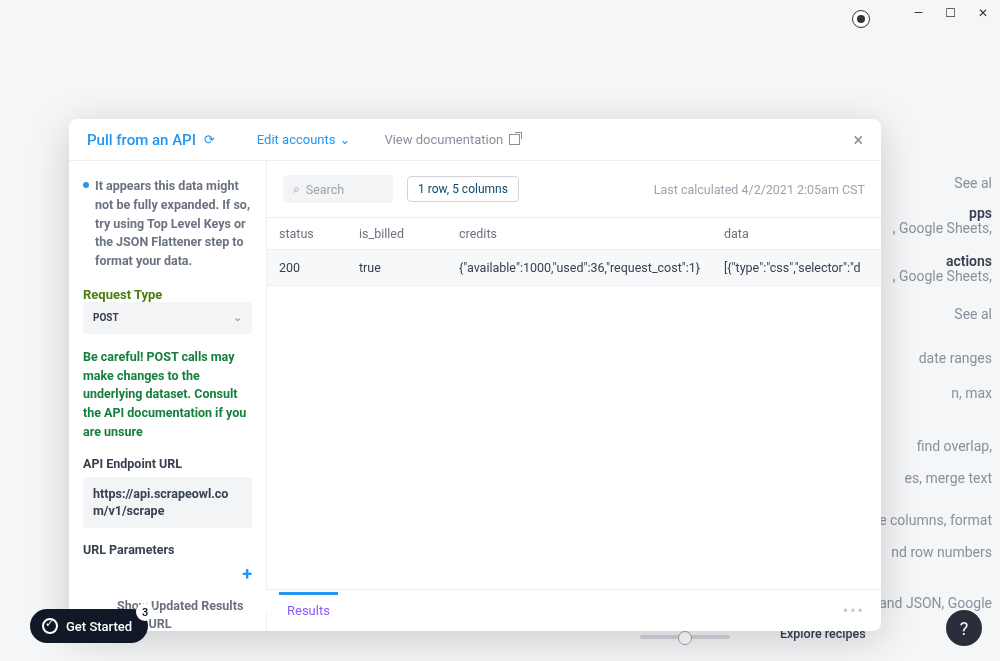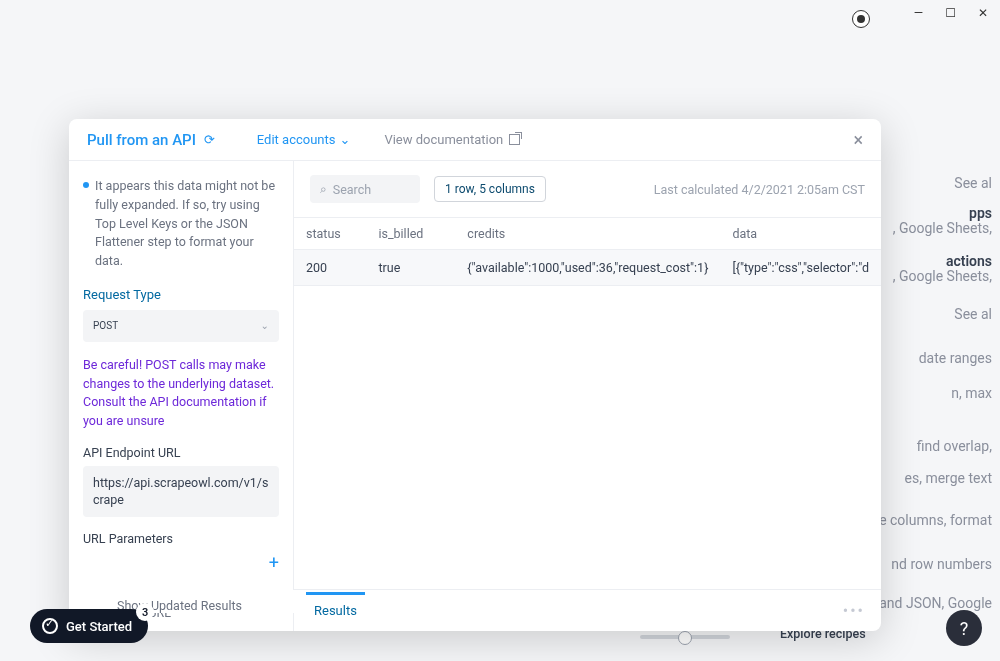--- a/index.html
+++ b/index.html
@@ -52,26 +52,26 @@
 .refresh-ico { color:#2196f3; font-size:13px;}
 .edit-acc { color:#2196f3; font-size:13px; display:flex; align-items:center; gap:4px; margin-left:24px;}
 .view-doc { color:#8a8f9c; font-size:13px; display:flex; align-items:center; gap:6px; margin-left:16px;}
 .ext-ico { width:11px; height:11px; border:1.5px solid #8a8f9c; position:relative;}
 .ext-ico::after { content:""; position:absolute; top:-3px; right:-3px; width:6px; height:6px; border-top:1.5px solid #8a8f9c; border-right:1.5px solid #8a8f9c;}
 .close-x { margin-left:auto; color:#8a8f9c; font-size:18px;}
 
 .modal-body { flex:1; display:flex; overflow:hidden;}
 
 
-.side { width:225px; border-right:1px solid #eceef2; padding:16px 14px; overflow-y:auto; font-size:12.5px; color:#6b7280;}
+.side { width:198px; border-right:1px solid #eceef2; padding:16px 14px; overflow-y:auto; font-size:12.5px; color:#6b7280;font-weight:bold;}
 .tip { position:relative; padding-left:12px; line-height:1.5; margin-bottom:16px;}
 .tip::before { content:""; position:absolute; left:0; top:5px; width:6px; height:6px; background:#2196f3; border-radius:50%;}
-.label { color:#0369a1; font-size:13px; margin-bottom:8px;}
+.label { color:#4d7c0f; font-size:13px; }
 .select-box { background:#f3f4f6; border-radius:4px; height:32px; display:flex; align-items:center; padding:0 10px; color:#374151; font-size:10px; margin-bottom:14px; justify-content:space-between;}
-.warn { color:#6d28d9; line-height:1.5; margin-bottom:14px;}
+.warn { color:#15803d; line-height:1.5; margin-bottom:14px;}
 .side .label-sm { color:#374151; font-size:12.5px; margin-bottom:6px;}
 .input-box { background:#f3f4f6; border-radius:4px; padding:8px 10px; color:#374151; font-size:12.5px; line-height:1.4; margin-bottom:14px; word-break:break-all;}
 .plus-btn { color:#2196f3; font-size:18px; text-align:right; margin-bottom:8px;}
 .cb-row { display:flex; align-items:center; gap:8px; margin-bottom:10px;margin-top:32px;}
 .cb { width:13px; height:13px; border:1.5px solid #9ca3af; border-radius:2px;}
 .scroll-hint { display:flex; justify-content:space-between; color:#c5c9d3; font-size:10px; margin-top:4px;}
 
 
 .results { flex:1; display:flex; flex-direction:column;}
 .res-top { padding:14px 16px; display:flex; align-items:center; gap:14px;}
@@ -82,21 +82,21 @@
 
 .table-wrap { flex:1; overflow:hidden;}
 table { width:100%; border-collapse:collapse; font-size:12.5px;}
 th { text-align:left; font-weight:400; color:#6b7280; padding:8px 12px; border-top:1px solid #eceef2; border-bottom:1px solid #eceef2;}
 td { padding:10px 12px; color:#374151; background:#f7f8fa; border-bottom:1px solid #eceef2; white-space:nowrap; overflow:hidden; text-overflow:ellipsis;}
 th:nth-child(1),td:nth-child(1){width:80px;}
 th:nth-child(2),td:nth-child(2){width:100px;}
 th:nth-child(3),td:nth-child(3){width:220px;}
 
 .res-footer { height:42px; border-top:1px solid #eceef2; display:flex; align-items:center; padding:0 16px; position:relative;}
-.tab-results { color:#0369a1; font-size:13px; position:relative; padding:10px 4px;}
+.tab-results { color:#8b5cf6; font-size:13px; position:relative; padding:10px 4px;}
 .tab-results::before { content:""; position:absolute; top:-1px; left:-4px; right:-4px; height:3px; background:#2196f3;}
 .footer-dots { margin-left:auto; color:#c5c9d3; font-size:16px; letter-spacing:2px;}
 
 
 .show-updated { position:absolute; bottom:18px; left:14px; right:14px; background:#fff; color:#6b7280; font-size:12.5px; padding:8px 0 0 34px; pointer-events:none;}
 .get-started { position:absolute; bottom:18px; left:30px; background:#111827; color:#fff; border-radius:20px; height:34px; display:flex; align-items:center; padding:0 16px 0 12px; gap:8px; font-size:13px; font-weight:500; z-index:100;}
 .gs-check { width:16px; height:16px; border:2px solid #fff; border-radius:50%; position:relative;}
 .gs-check::after { content:"✓"; position:absolute; top:-3px; left:1px; font-size:11px;}
 .gs-badge { position:absolute; top:-6px; right:-6px; background:#fff; color:#111827; width:18px; height:18px; border-radius:50%; display:flex; align-items:center; justify-content:center; font-size:11px; font-weight:600;}
 .help-fab { position:absolute; bottom:15px; right:18px; width:36px; height:36px; background:#2a2e3a; color:#fff; border-radius:50%; display:flex; align-items:center; justify-content:center; font-size:18px; z-index:100;}
@@ -177,21 +177,21 @@
   <span class="backdrop-text" style="top:205px;font-weight:600;color:#374151">pps</span>
   <span class="backdrop-text" style="top:220px">, Google Sheets,</span>
   <span class="backdrop-text" style="top:253px;font-weight:600;color:#374151">actions</span>
   <span class="backdrop-text" style="top:268px">, Google Sheets,</span>
   <span class="backdrop-text" style="top:306px">See al</span>
   <span class="backdrop-text" style="top:350px">date ranges</span>
   <span class="backdrop-text" style="top:385px">n, max</span>
   <span class="backdrop-text" style="top:438px">find overlap,</span>
   <span class="backdrop-text" style="top:470px">es, merge text</span>
   <span class="backdrop-text" style="top:512px">e columns, format</span>
-  <span class="backdrop-text" style="top:556px">nd row numbers</span>
+  <span class="backdrop-text" style="top:544px">nd row numbers</span>
   <span class="backdrop-text" style="top:595px">and JSON, Google</span>
 </div>
 
 <div class="modal">
   <div class="modal-header">
     <div class="modal-title">
       <span>Pull from an API</span>
       <span class="refresh-ico">⟳</span>
     </div>
     <div class="edit-acc">

